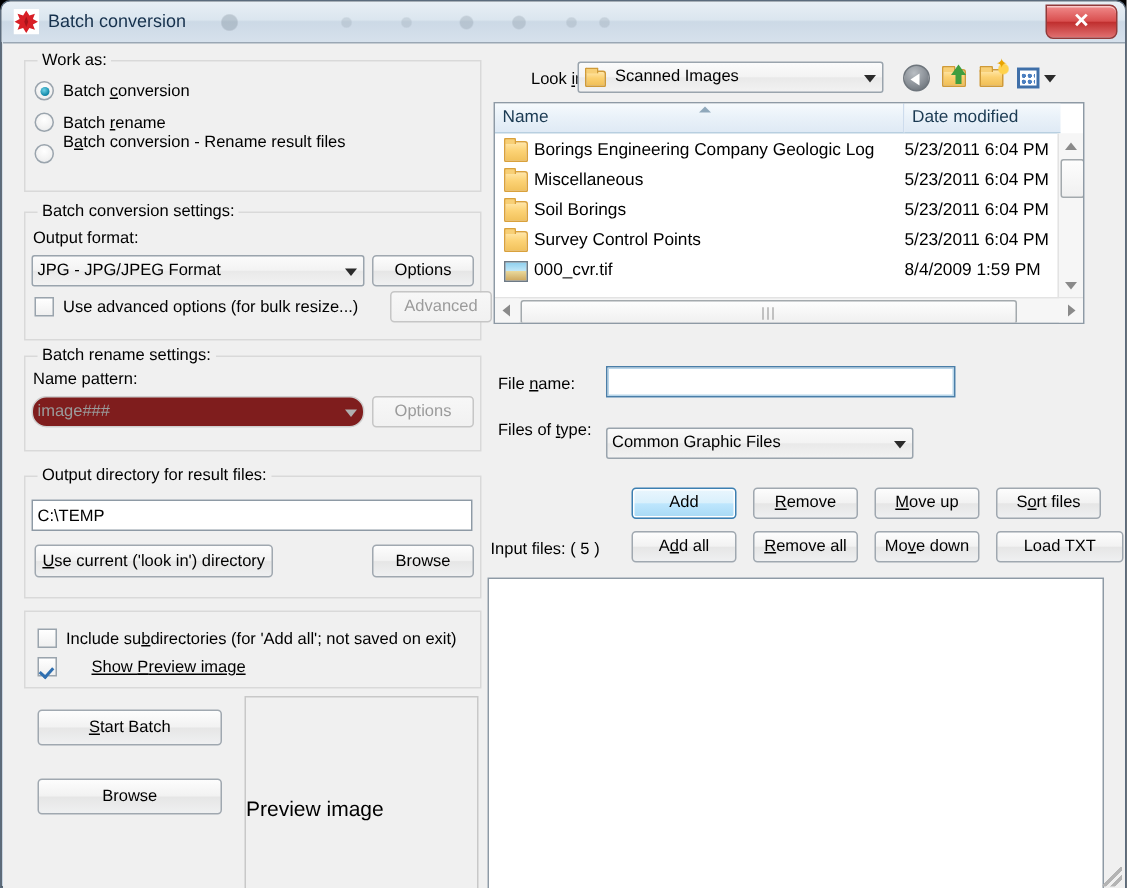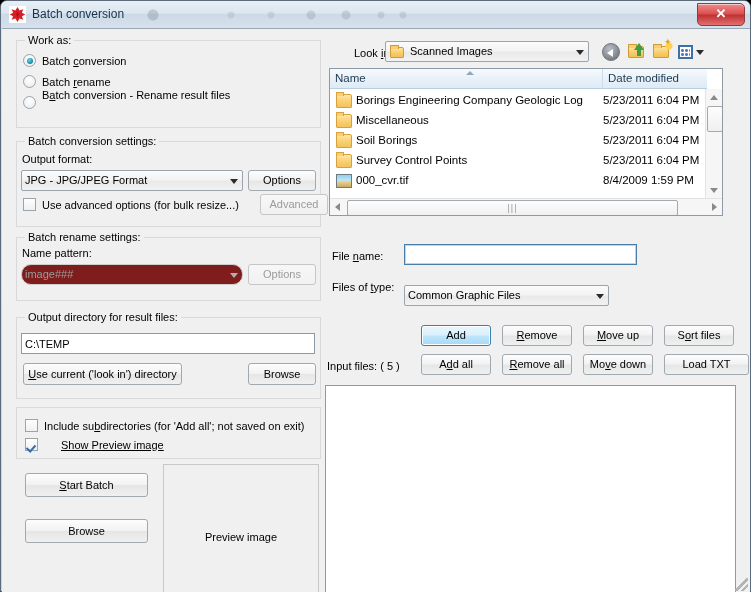--- a/index.html
+++ b/index.html
@@ -213,21 +213,21 @@
       radial-gradient(circle at 9.5px 1.5px,#4b7fc0 0 1.3px,transparent 1.6px),
       radial-gradient(circle at 1.5px 5.5px,#4b7fc0 0 1.3px,transparent 1.6px),
       radial-gradient(circle at 5.5px 5.5px,#4b7fc0 0 1.3px,transparent 1.6px),
       radial-gradient(circle at 9.5px 5.5px,#4b7fc0 0 1.3px,transparent 1.6px);}
   .viewsarrow{position:absolute;right:0;top:8px;width:0;height:0;
     border-left:4px solid transparent;border-right:4px solid transparent;border-top:5px solid #2b2b2b;}
 
   #preview-box{
     position:absolute;box-sizing:border-box;border:1px solid #c8c8c8;background:#f0f0f0;
   }
-  #preview-label{position:absolute;width:100%;text-align:center;font-size:11px;color:#000;}
+  #preview-label{position:absolute;width:100%;font-size:14px;color:#000;}
   #inputlist{
     position:absolute;box-sizing:border-box;background:#fff;border:1px solid #8e9aa5;
   }
   #resize-grip{
     position:absolute;right:2px;bottom:2px;width:13px;height:13px;
     background:
       linear-gradient(135deg,transparent 45%,#b4b4b4 45%,#b4b4b4 58%,transparent 58%),
       linear-gradient(135deg,transparent 70%,#b4b4b4 70%,#b4b4b4 83%,transparent 83%);
     cursor:nwse-resize;
   }

